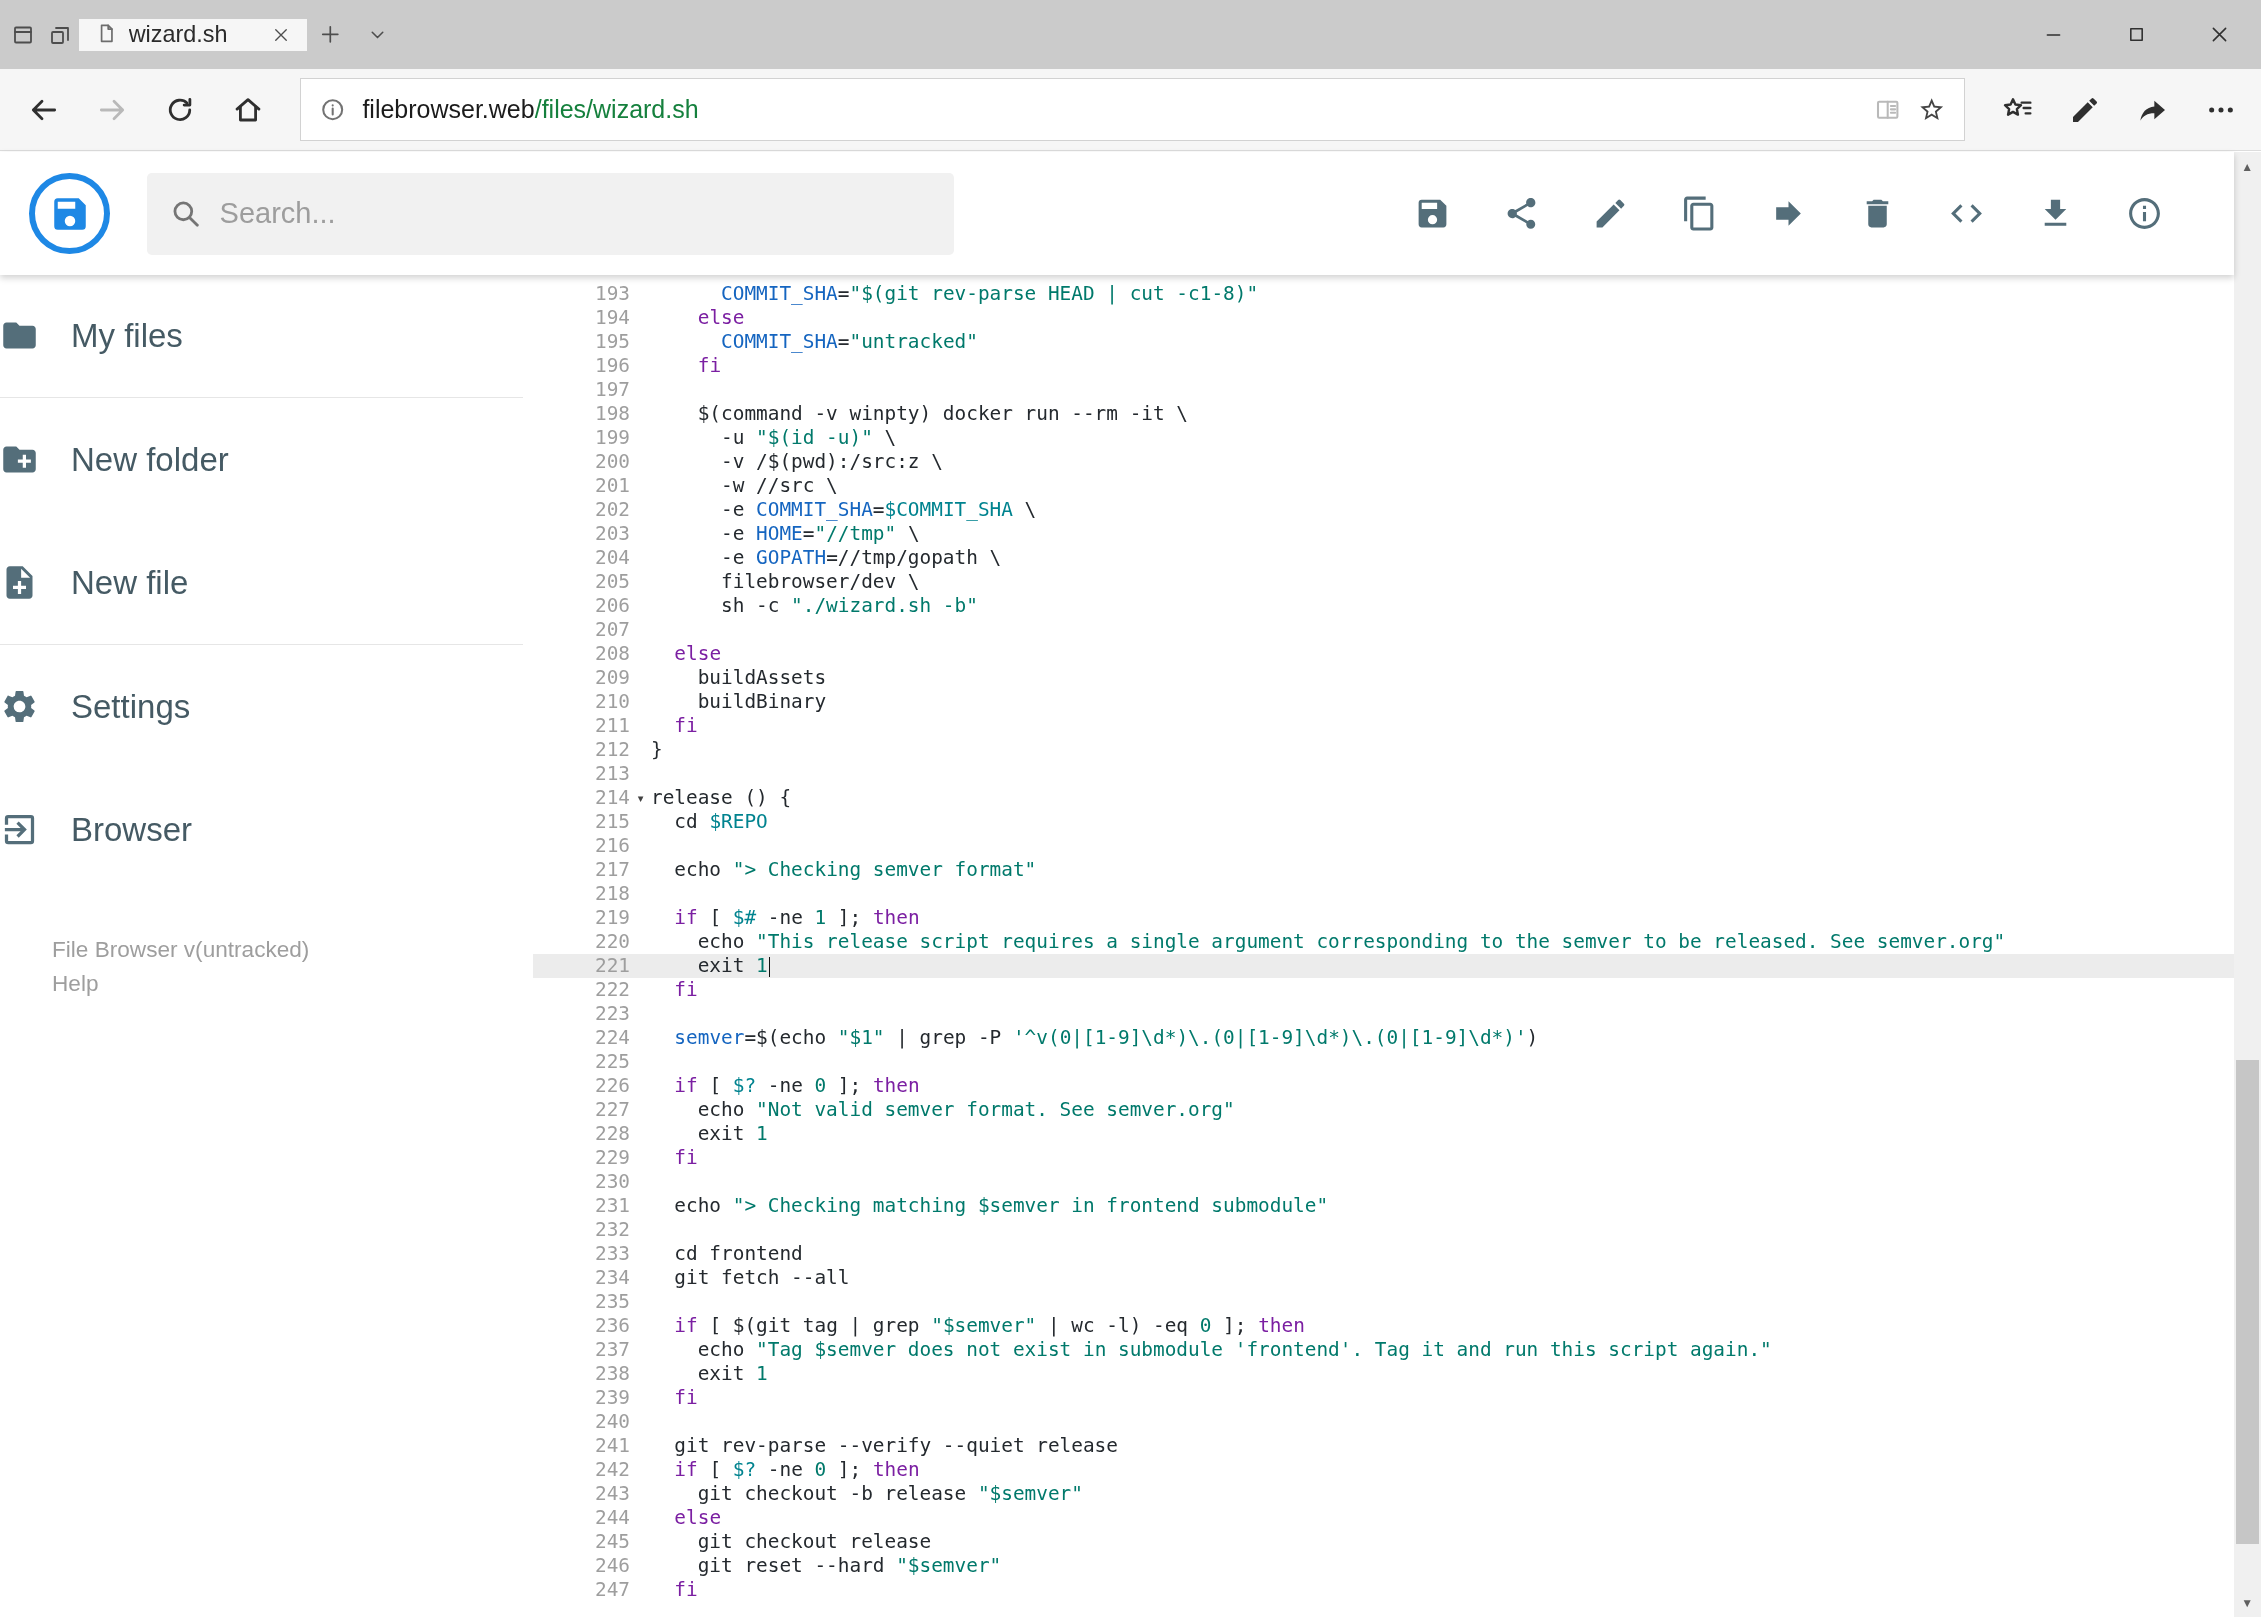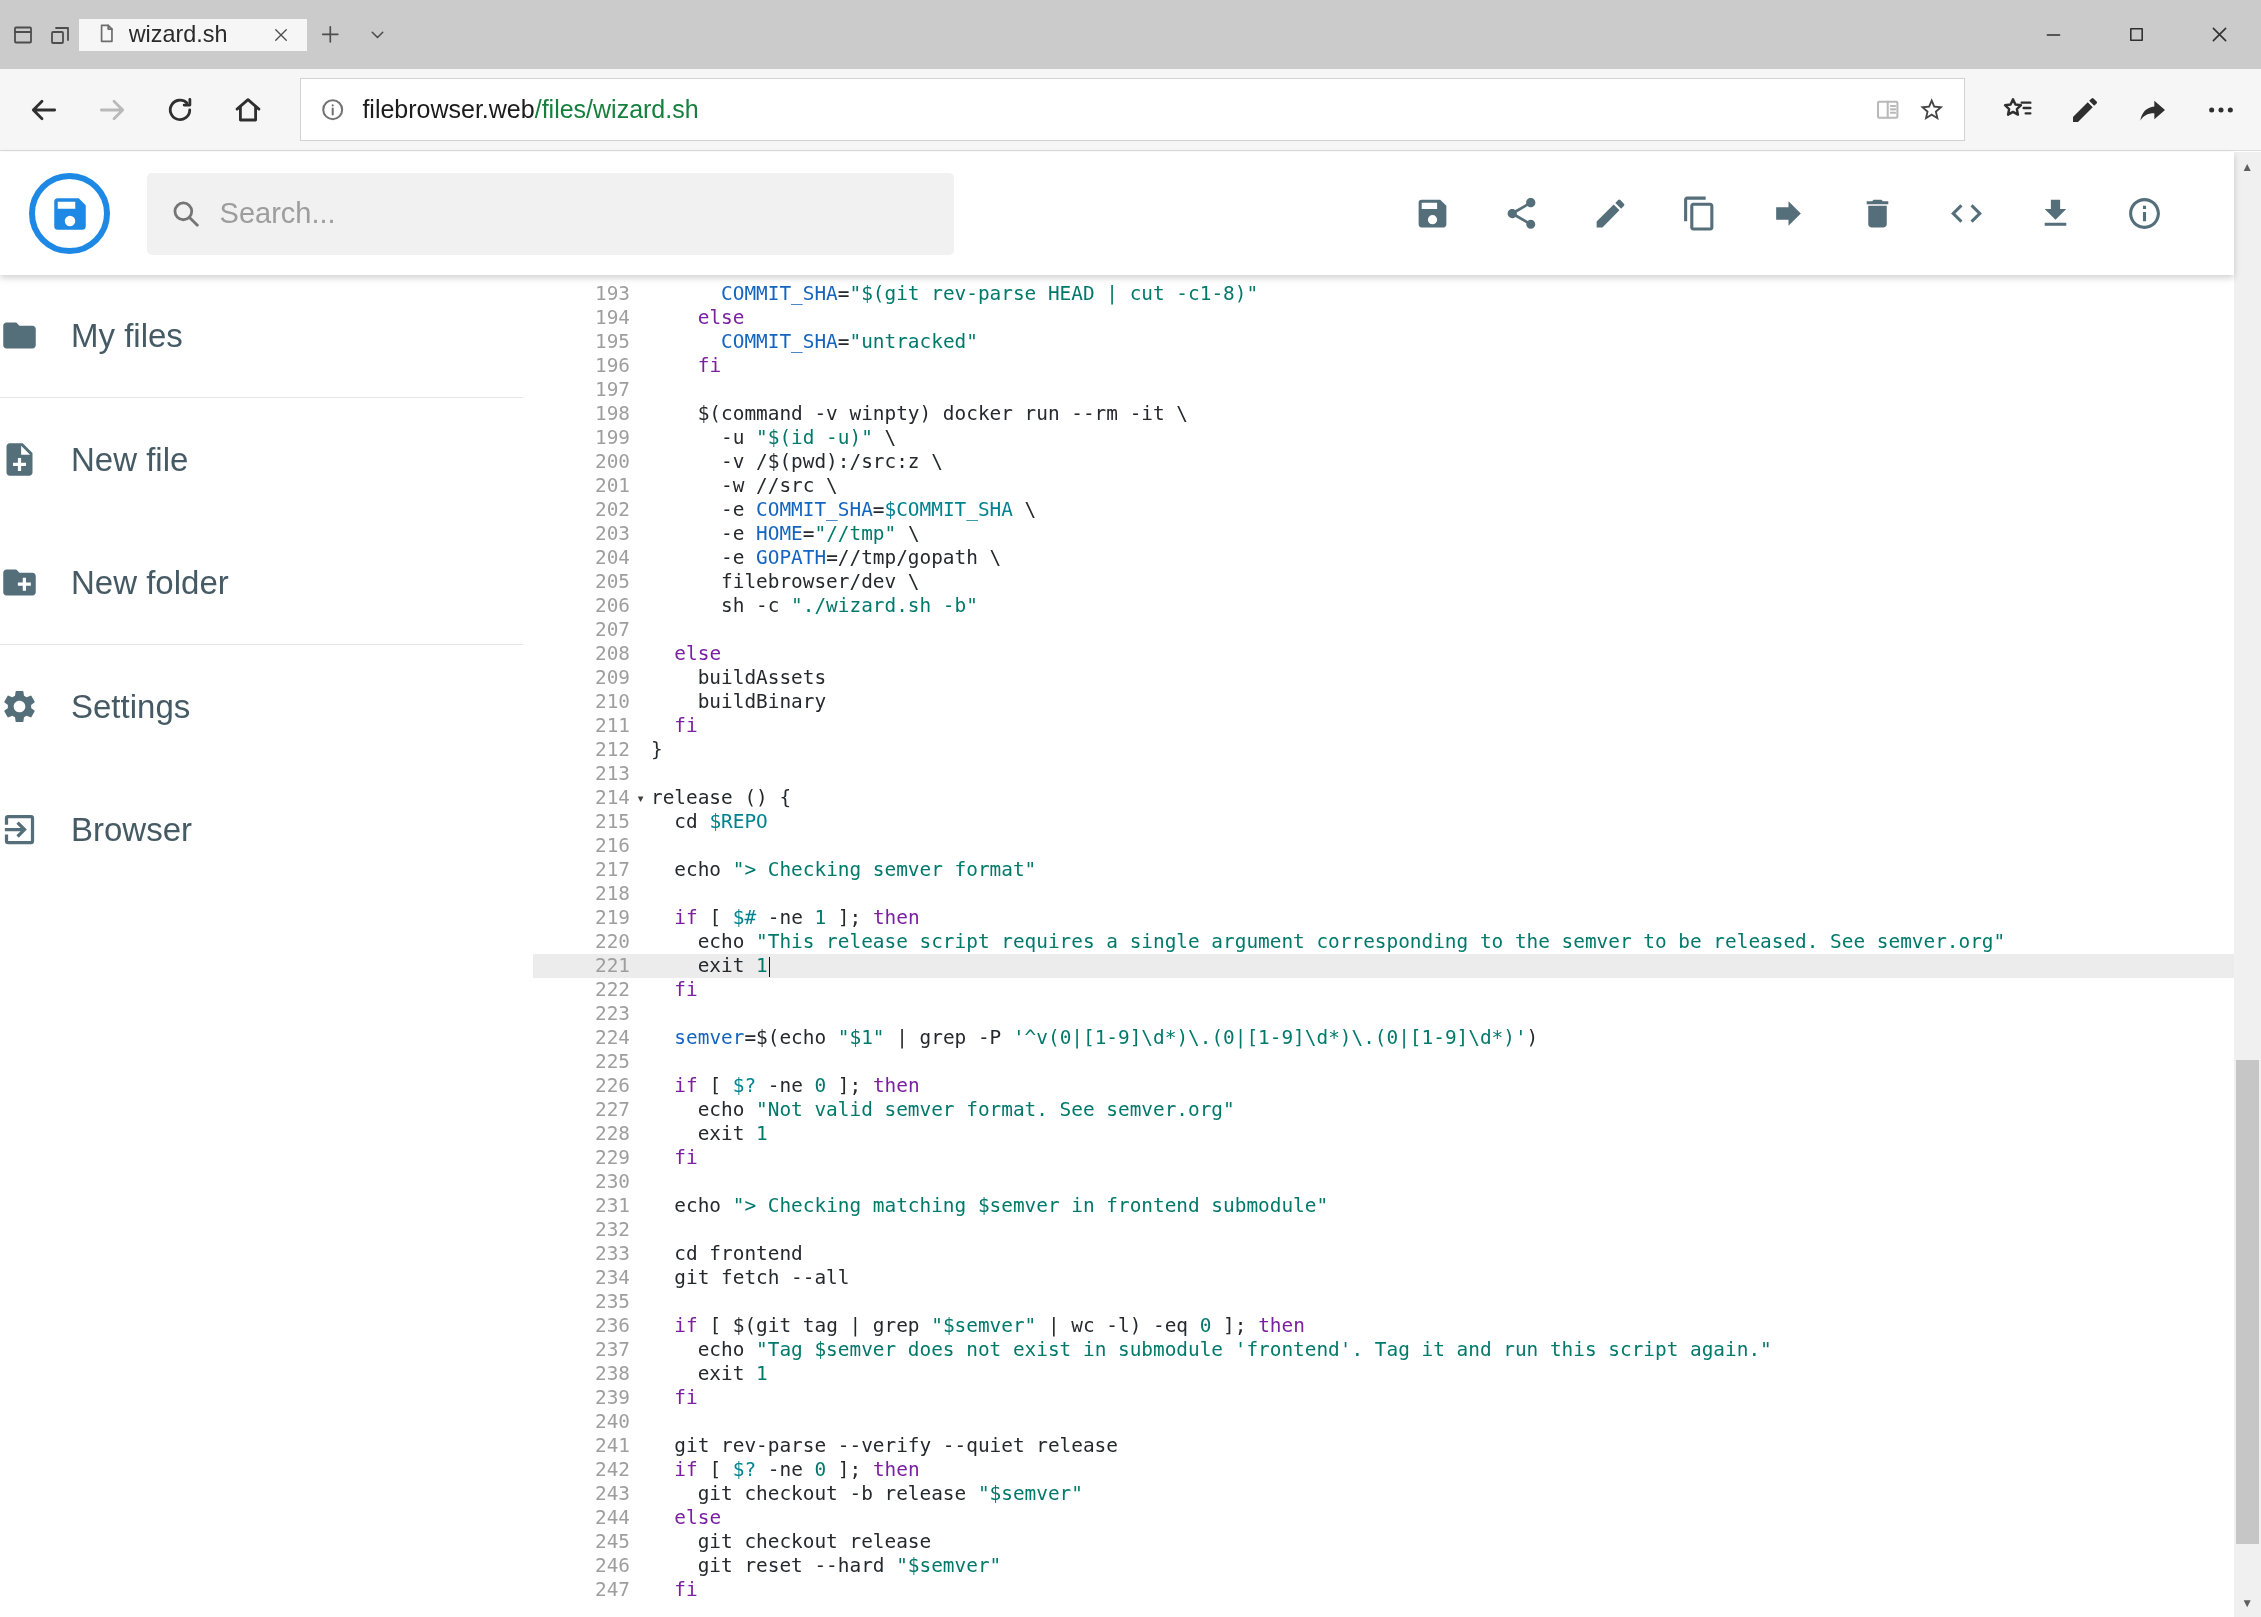--- a/index.html
+++ b/index.html
@@ -277,42 +277,46 @@
   <div class="sidebar">
     <div class="sb-item">
       <svg viewBox="0 0 24 24" class="ic-fill">
           <path d="M10 4H4c-1.1 0-2 .9-2 2v12c0 1.1.9 2 2 2h16c1.1 0 2-.9 2-2V8c0-1.1-.9-2-2-2h-8l-2-2z"></path>
         </svg>
       <span class="sb-label">My files</span>
     </div>
     <hr class="sb-hr">
     <div class="sb-item">
       <svg viewBox="0 0 24 24" class="ic-fill">
+          <path d="M20 6h-8l-2-2H4c-1.1 0-2 .9-2 2v12c0 1.1.9 2 2 2h16c1.1 0 2-.9 2-2V8c0-1.1-.9-2-2-2zm-1 8h-3v3h-2v-3h-3v-2h3V9h2v3h3v2z"></path>
+        </svg>
+      <span class="sb-label">New folder</span>
+    </div>
+    <div class="sb-item">
+      <svg viewBox="0 0 24 24" class="ic-fill">
           <path d="M14 2H6c-1.1 0-2 .9-2 2v16c0 1.1.9 2 2 2h12c1.1 0 2-.9 2-2V8l-6-6zm2 14h-3v3h-2v-3H8v-2h3v-3h2v3h3v2zm-3-7V3.5L18.5 9H13z"></path>
         </svg>
       <span class="sb-label">New file</span>
     </div>
-    <div class="sb-item">
-      <svg viewBox="0 0 24 24" class="ic-fill">
-          <path d="M20 6h-8l-2-2H4c-1.1 0-2 .9-2 2v12c0 1.1.9 2 2 2h16c1.1 0 2-.9 2-2V8c0-1.1-.9-2-2-2zm-1 8h-3v3h-2v-3h-3v-2h3V9h2v3h3v2z"></path>
-        </svg>
-      <span class="sb-label">New folder</span>
-    </div>
     <hr class="sb-hr">
     <div class="sb-item">
       <svg viewBox="0 0 24 24" class="ic-fill">
           <path d="M19.14 12.94c.04-.3.06-.61.06-.94 0-.32-.02-.64-.07-.94l2.03-1.58a.49.49 0 0 0 .12-.61l-1.92-3.32a.488.488 0 0 0-.59-.22l-2.39.96c-.5-.38-1.03-.7-1.62-.94l-.36-2.54a.484.484 0 0 0-.48-.41h-3.84c-.24 0-.43.17-.47.41l-.36 2.54c-.59.24-1.13.57-1.62.94l-2.39-.96c-.22-.08-.47 0-.59.22L2.74 8.87c-.12.21-.08.47.12.61l2.03 1.58c-.05.3-.09.63-.09.94s.02.64.07.94l-2.03 1.58a.49.49 0 0 0-.12.61l1.92 3.32c.12.22.37.29.59.22l2.39-.96c.5.38 1.03.7 1.62.94l.36 2.54c.05.24.24.41.48.41h3.84c.24 0 .44-.17.47-.41l.36-2.54c.59-.24 1.13-.56 1.62-.94l2.39.96c.22.08.47 0 .59-.22l1.92-3.32c.12-.22.07-.47-.12-.61l-2.01-1.58zM12 15.6A3.6 3.6 0 0 1 8.4 12c0-1.98 1.62-3.6 3.6-3.6s3.6 1.62 3.6 3.6-1.62 3.6-3.6 3.6z"></path>
         </svg>
       <span class="sb-label">Settings</span>
     </div>
     <div class="sb-item">
       <svg viewBox="0 0 24 24" class="ic-fill">
           <path d="M10.09 15.59L11.5 17l5-5-5-5-1.41 1.41L12.67 11H3v2h9.67l-2.58 2.59zM19 3H5a2 2 0 0 0-2 2v4h2V5h14v14H5v-4H3v4a2 2 0 0 0 2 2h14a2 2 0 0 0 2-2V5a2 2 0 0 0-2-2z"></path>
         </svg>
       <span class="sb-label">Browser</span>
+    </div>
+    <div class="sb-footer">
+      <div>File Browser v(untracked)</div>
+      <div>Help</div>
     </div>
   </div>
 
   <div class="editor" id="code-rows">
       <div class="crow"><span class="gut">193</span><span class="fold"></span><span class="ctext">      <span class="tok-d">COMMIT_SHA</span>=<span class="tok-s">"$(git rev-parse HEAD | cut -c1-8)"</span></span></div>
       <div class="crow"><span class="gut">194</span><span class="fold"></span><span class="ctext">    <span class="tok-k">else</span></span></div>
       <div class="crow"><span class="gut">195</span><span class="fold"></span><span class="ctext">      <span class="tok-d">COMMIT_SHA</span>=<span class="tok-s">"untracked"</span></span></div>
       <div class="crow"><span class="gut">196</span><span class="fold"></span><span class="ctext">    <span class="tok-k">fi</span></span></div>
       <div class="crow"><span class="gut">197</span><span class="fold"></span><span class="ctext"></span></div>
       <div class="crow"><span class="gut">198</span><span class="fold"></span><span class="ctext">    $(command -v winpty) docker run --rm -it \</span></div>

